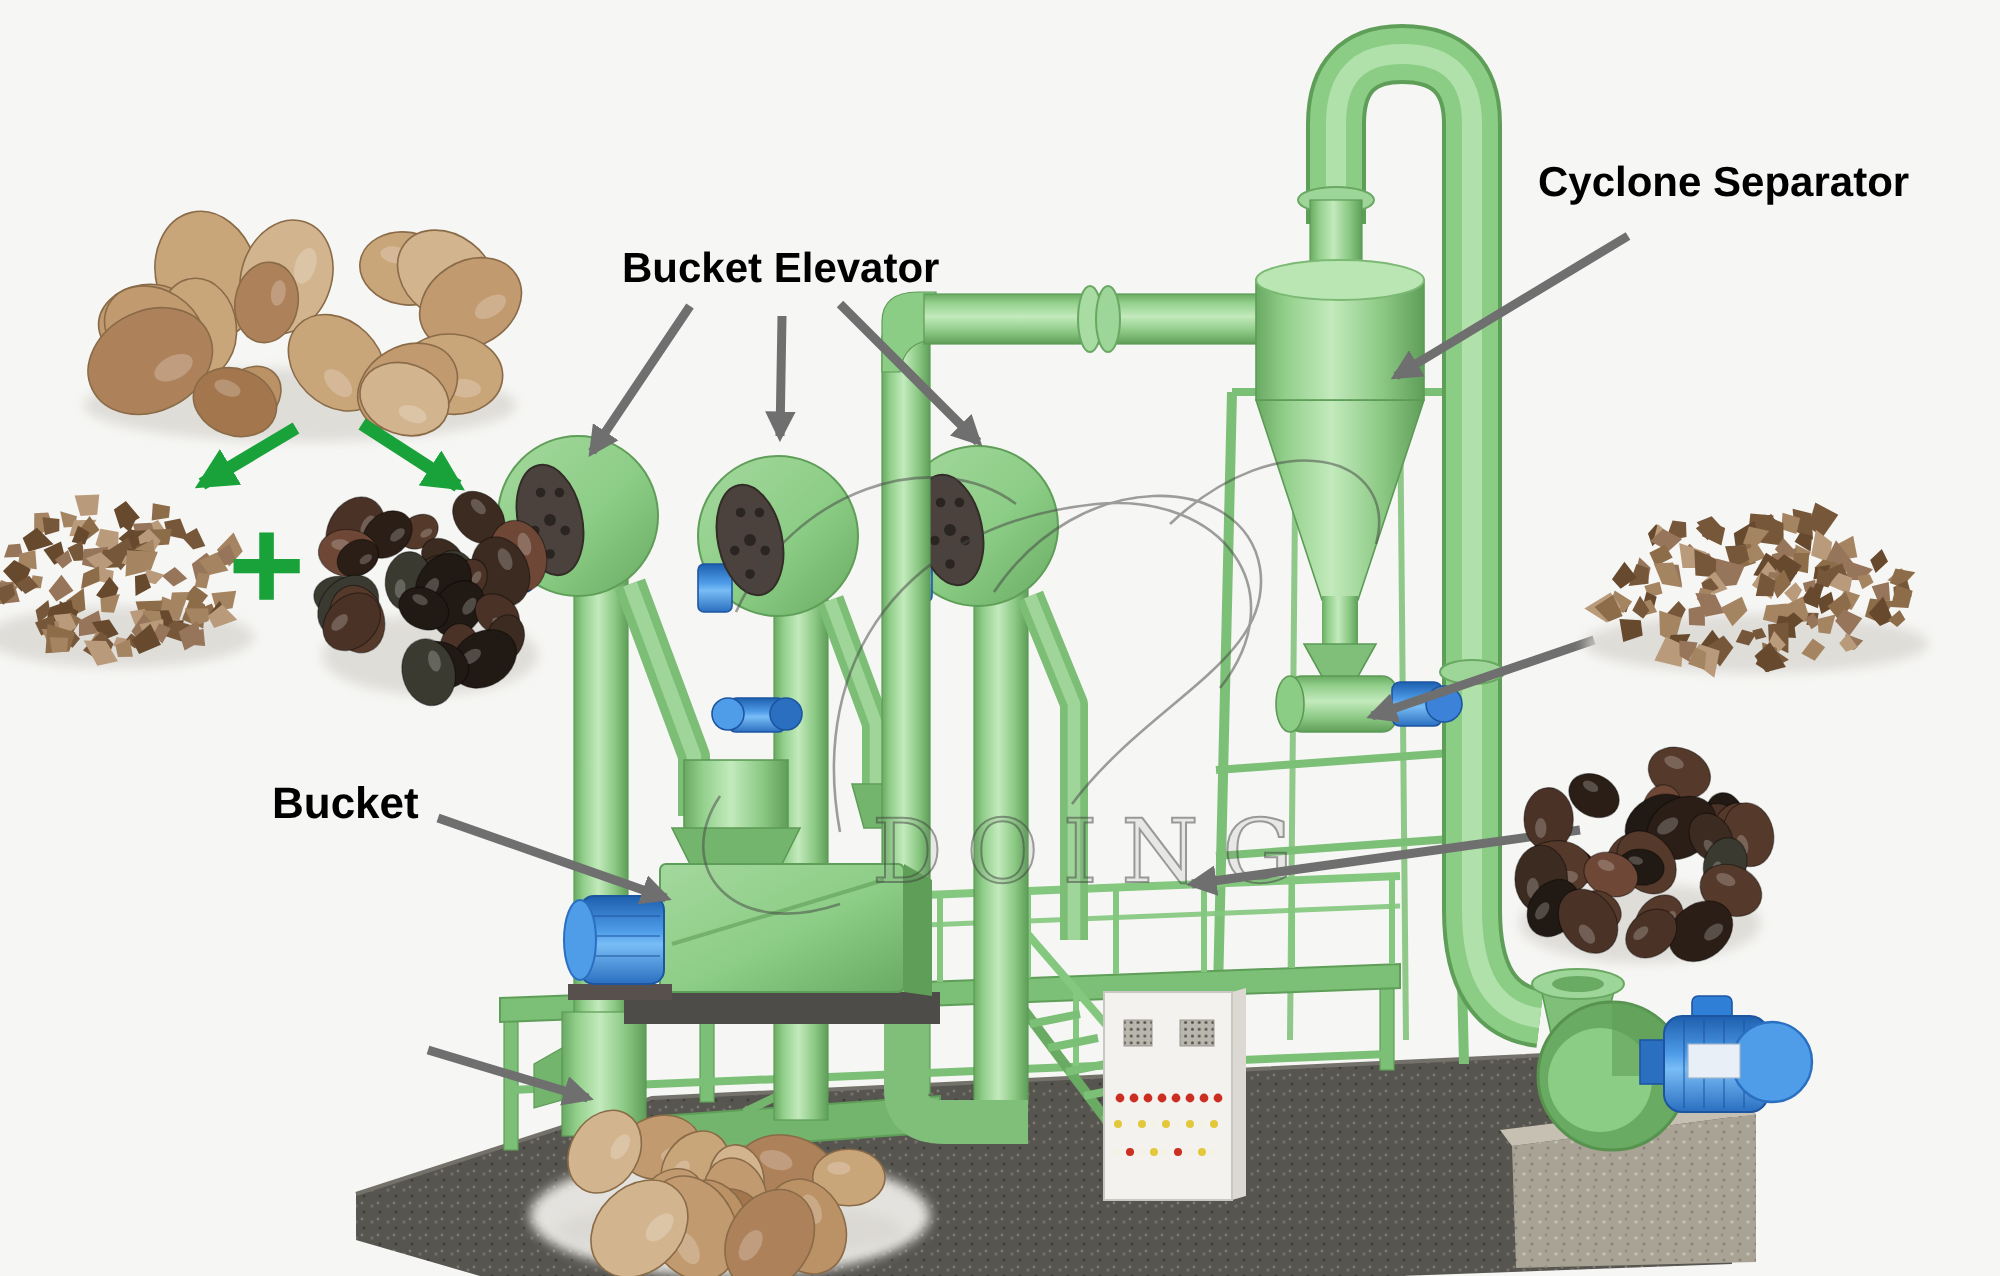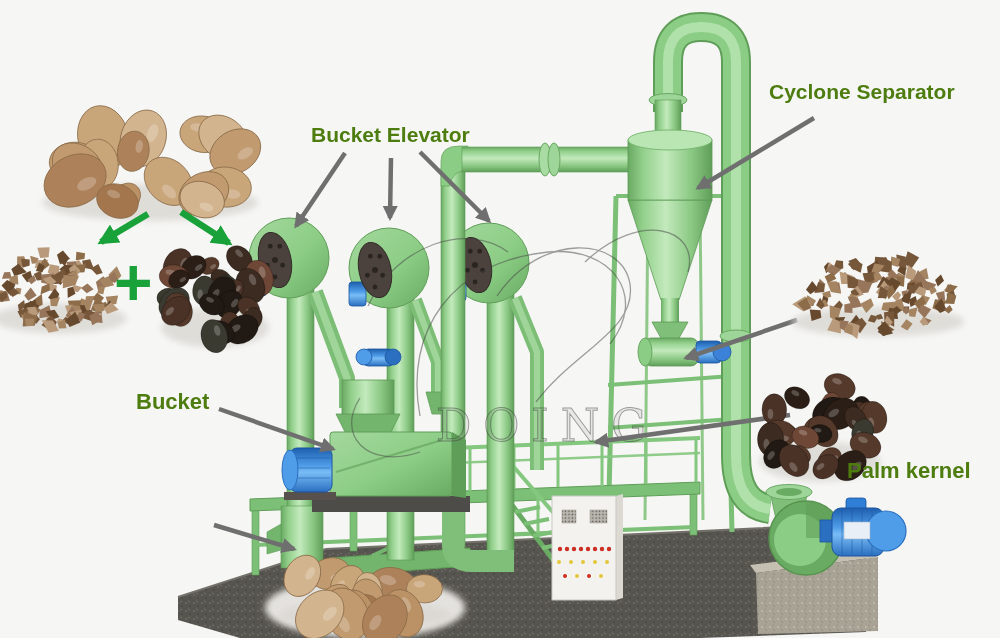--- a/index.html
+++ b/index.html
@@ -2,21 +2,21 @@
 <html><head>
 <meta charset="utf-8">
 <style>
   html,body{margin:0;padding:0;background:#e8e8e8;}
   .stage{
     position:relative;width:1000px;height:638px;overflow:hidden;
     background:#f6f6f4;font-family:"Liberation Sans", sans-serif;
   }
   .stage svg{position:absolute;left:0;top:0;}
   .lbl{
-    position:absolute;font-weight:bold;color:#4d7c0f;white-space:nowrap;
+    position:absolute;font-weight:bold;color:#000000;white-space:nowrap;
     line-height:1.05;letter-spacing:0px;
   }
   #lbl-bucket-elevator{left:311px;top:124px;font-size:21px;text-align:right;}
   #lbl-cyclone-separator{left:769px;top:81px;font-size:21px;}
   #lbl-palm-kernel-shell{left:825px;top:338px;font-size:21px;}
   #lbl-palm-kernel{left:847px;top:459px;font-size:22px;}
   #lbl-cracker{left:136px;top:390px;font-size:22px;}
   #lbl-palm-nut-inlet{left:64px;top:511px;font-size:22px;}
   #lbl-plus{
     left:114px;top:248px;font-size:66px;color:#19a23a;font-weight:bold;
@@ -723,16 +723,15 @@
       </g>
 
   <g stroke="#19a23a" stroke-width="6.5">
     <line x1="148" y1="214" x2="101" y2="242" marker-end="url(#ahg)"></line>
     <line x1="181" y1="212" x2="229" y2="243" marker-end="url(#ahg)"></line>
   </g>
 </svg>
 
 <div class="lbl" id="lbl-bucket-elevator">Bucket Elevator</div>
 <div class="lbl" id="lbl-cyclone-separator">Cyclone Separator</div>
-<div class="lbl" id="lbl-palm-kernel">Palm kernel</div>
 <div class="lbl" id="lbl-cracker">Bucket</div>
 <div class="lbl" id="lbl-plus">+</div>
 </div>
 
 </body></html>

